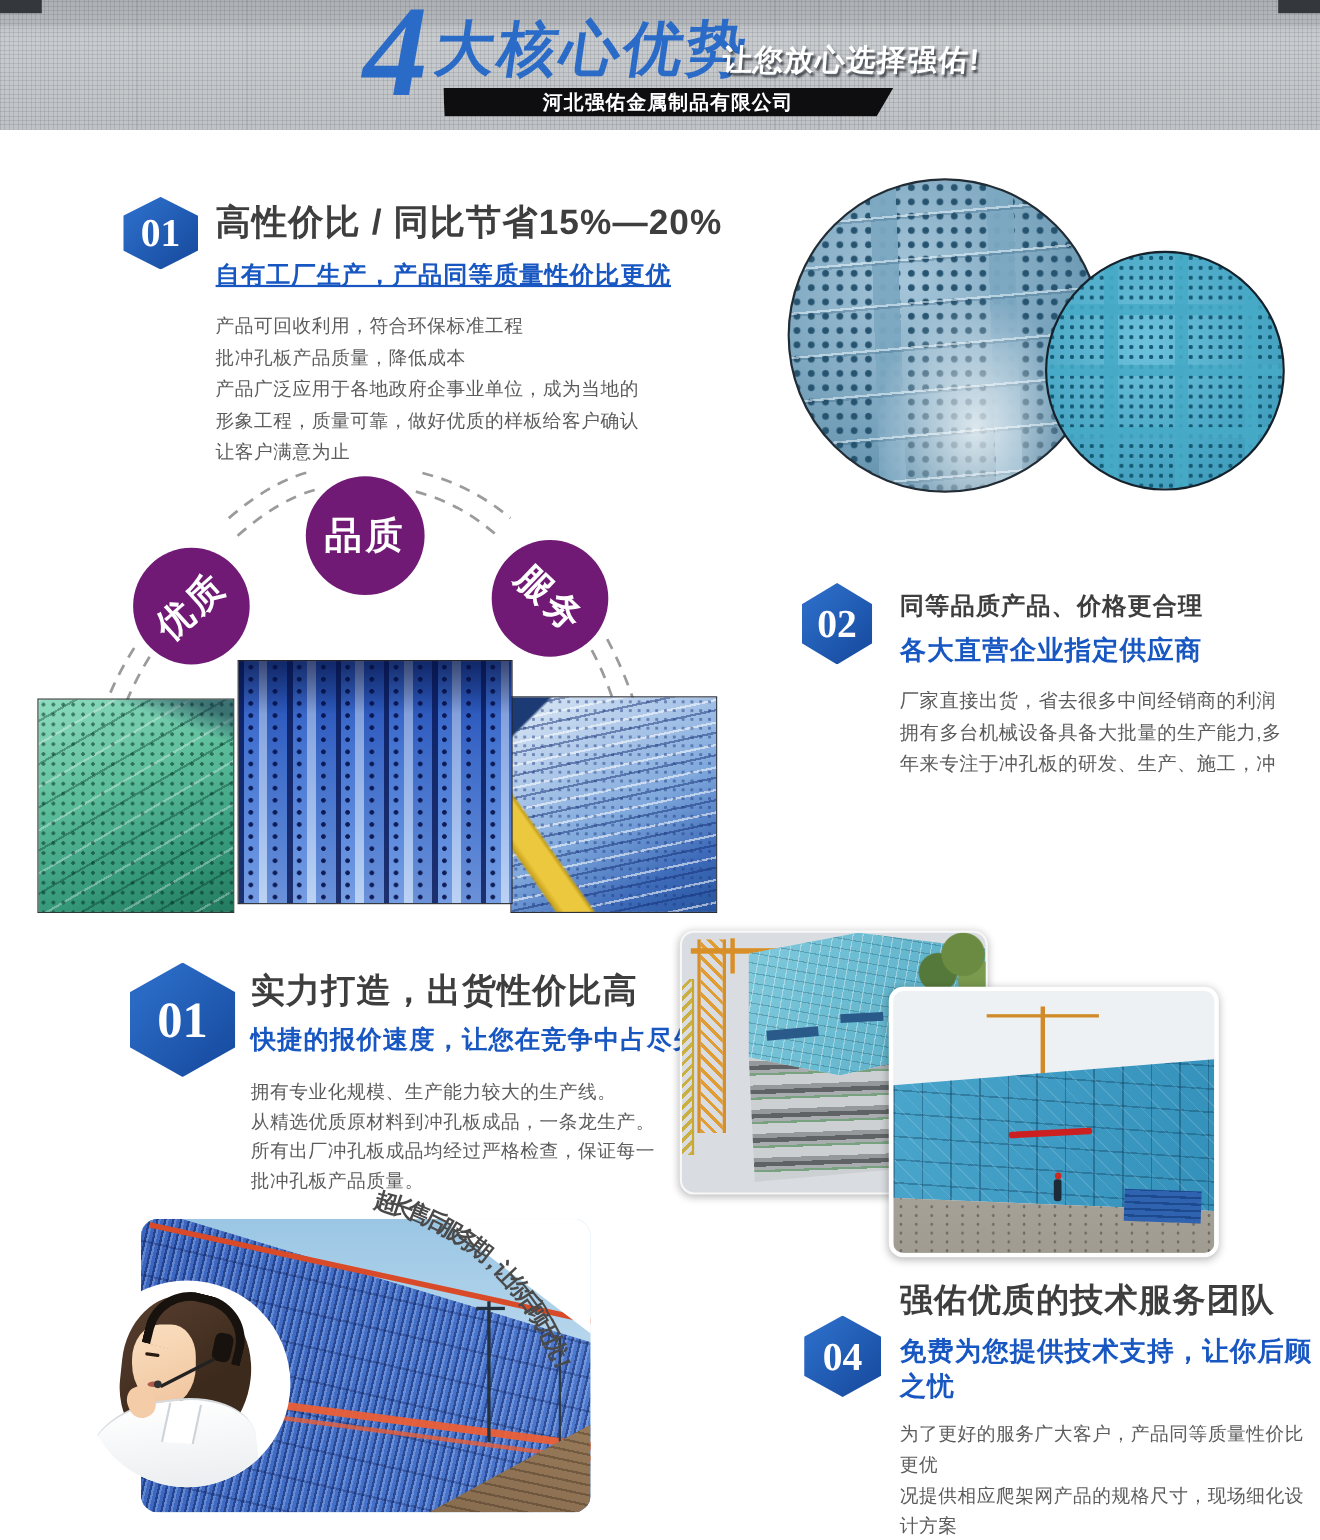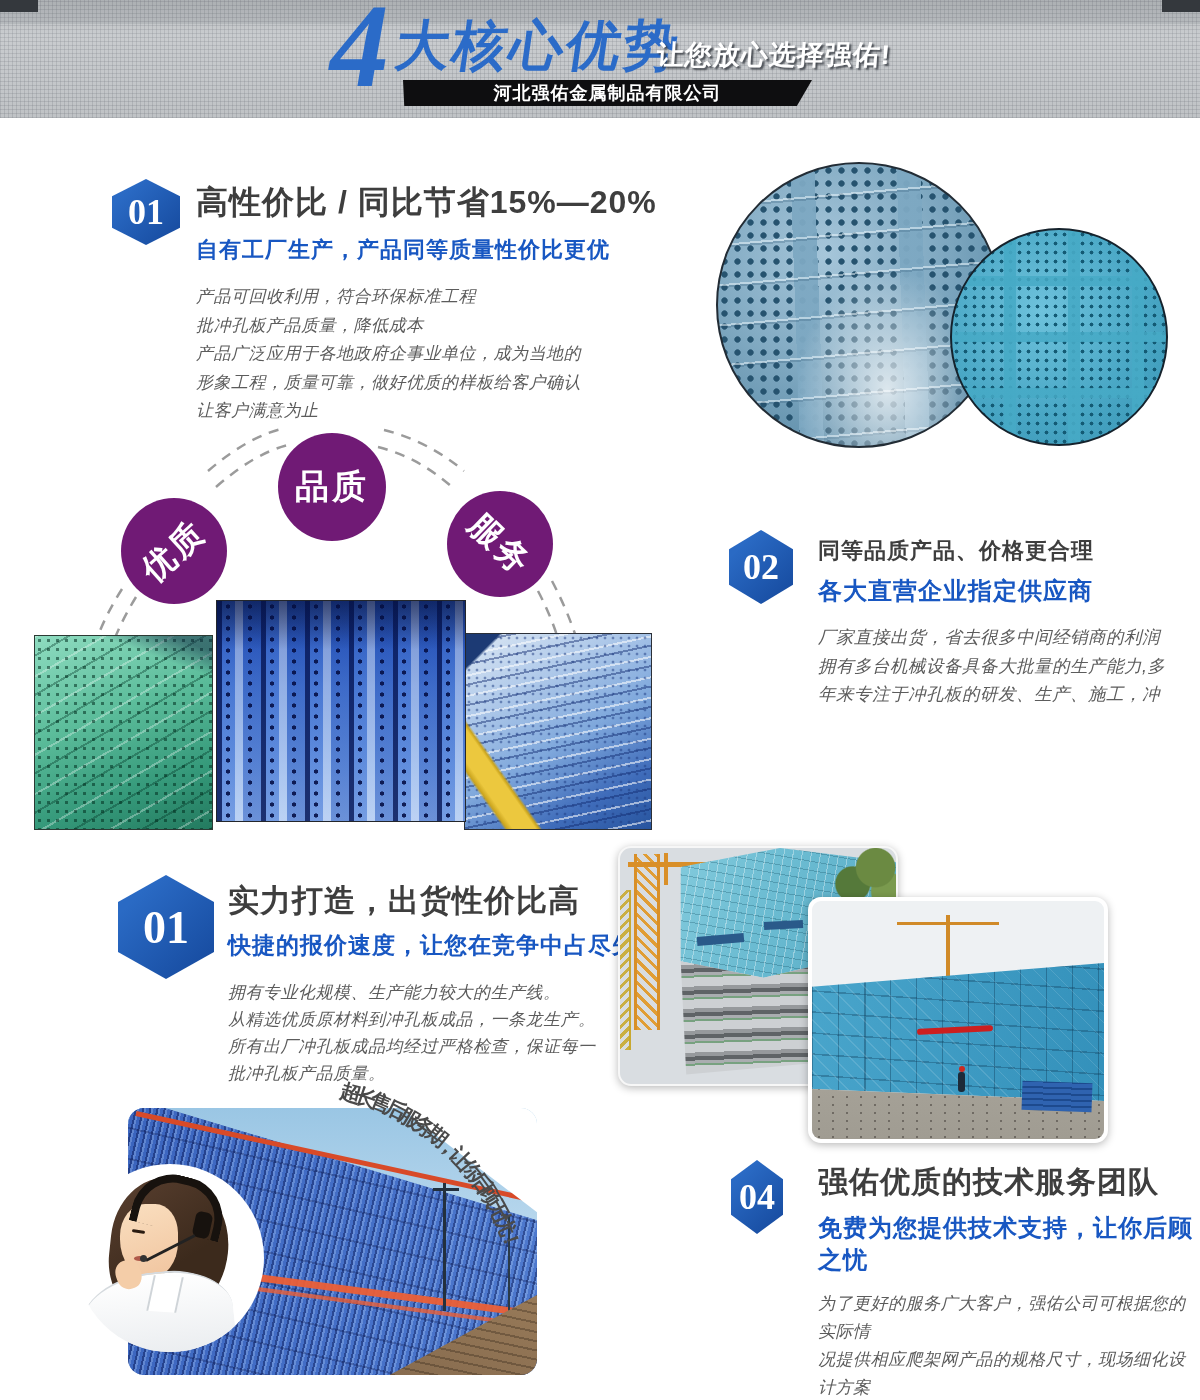--- a/index.html
+++ b/index.html
@@ -27,28 +27,28 @@
   .company-bar span{color:#fff;font-size:18px;font-weight:bold;letter-spacing:1px;}
 
   
   .hex{position:absolute;display:flex;align-items:center;justify-content:center;
     clip-path:polygon(50% 0,100% 26%,100% 74%,50% 100%,0 74%,0 26%);
     background:linear-gradient(135deg,#2a6ac4 20%,#164a9e 95%);}
   .hex .hex-num{font-family:"Liberation Serif","DejaVu Serif",serif;font-weight:bold;color:#fff;}
   .hex-1{left:112px;top:179px;width:68px;height:66px;} .hex-1 .hex-num{font-size:36px;}
   .hex-2{left:729px;top:530px;width:64px;height:74px;} .hex-2 .hex-num{font-size:36px;}
   .hex-3{left:118px;top:875px;width:96px;height:104px;} .hex-3 .hex-num{font-size:46px;}
-  .hex-4{left:731px;top:1160px;width:52px;height:74px;} .hex-4 .hex-num{font-size:36px;}
+  .hex-4{left:731px;top:1196px;width:70px;height:74px;} .hex-4 .hex-num{font-size:36px;}
 
   
   .adv{position:absolute;}
   .adv-title{font-weight:bold;color:#3e3e3e;letter-spacing:1px;}
   .adv-sub{font-weight:bold;color:#1857c2;letter-spacing:1px;}
-  .adv-body{color:#5c5c5c;letter-spacing:0.5px;font-style:italic;}
-  .adv-1{left:196px;top:181px;} .adv-1 .adv-title{font-size:32px;} .adv-1 .adv-sub{font-size:22px;margin-top:10px;}
+  .adv-body{color:#5c5c5c;letter-spacing:0.5px;}
+  .adv-1{left:196px;top:181px;} .adv-1 .adv-title{font-size:32px;} .adv-1 .adv-sub{font-size:22px;margin-top:10px;text-decoration:underline;}
   .adv-1 .adv-body{margin-top:18px;font-size:17px;} .adv-1 .body-line{line-height:28.5px;}
   .adv-2{left:818px;top:536px;} .adv-2 .adv-title{font-size:22px;} .adv-2 .adv-sub{font-size:24px;margin-top:9px;}
   .adv-2 .adv-body{margin-top:16px;font-size:17.5px;} .adv-2 .body-line{line-height:28.5px;}
   .adv-3{left:228px;top:880px;} .adv-3 .adv-title{font-size:31px;} .adv-3 .adv-sub{font-size:23px;margin-top:8px;}
   .adv-3 .adv-body{margin-top:18px;font-size:17px;} .adv-3 .body-line{line-height:27px;}
   .adv-4{left:818px;top:1162px;} .adv-4 .adv-title{font-size:30px;} .adv-4 .adv-sub{font-size:24px;margin-top:9px;}
   .adv-4 .adv-body{margin-top:14px;font-size:17px;} .adv-4 .body-line{line-height:28px;}
 
   
   .perf-big{position:absolute;left:716px;top:162px;width:282px;height:282px;border-radius:50%;
@@ -306,21 +306,21 @@
     <div class="cp2-worker-head"></div>
   </div>
 
   <div class="hex hex-4">
     <span class="hex-num">04</span>
   </div>
   <div class="adv adv-4">
     <div class="adv-title">强佑优质的技术服务团队</div>
     <div class="adv-sub">免费为您提供技术支持，让你后顾之忧</div>
     <div class="adv-body">
-        <div class="body-line">为了更好的服务广大客户，强佑公司可根据您的实际情</div>
+        <div class="body-line">为了更好的服务广大客户，产品同等质量性价比更优</div>
         <div class="body-line">况提供相应爬架网产品的规格尺寸，现场细化设计方案</div>
       </div>
   </div>
 
   <div class="fence">
     <div class="fp-sky"></div>
     <div class="fp-fence"></div>
     <div class="fp-redtop"></div>
     <div class="fp-redmid1"></div>
     <div class="fp-redmid2"></div>

